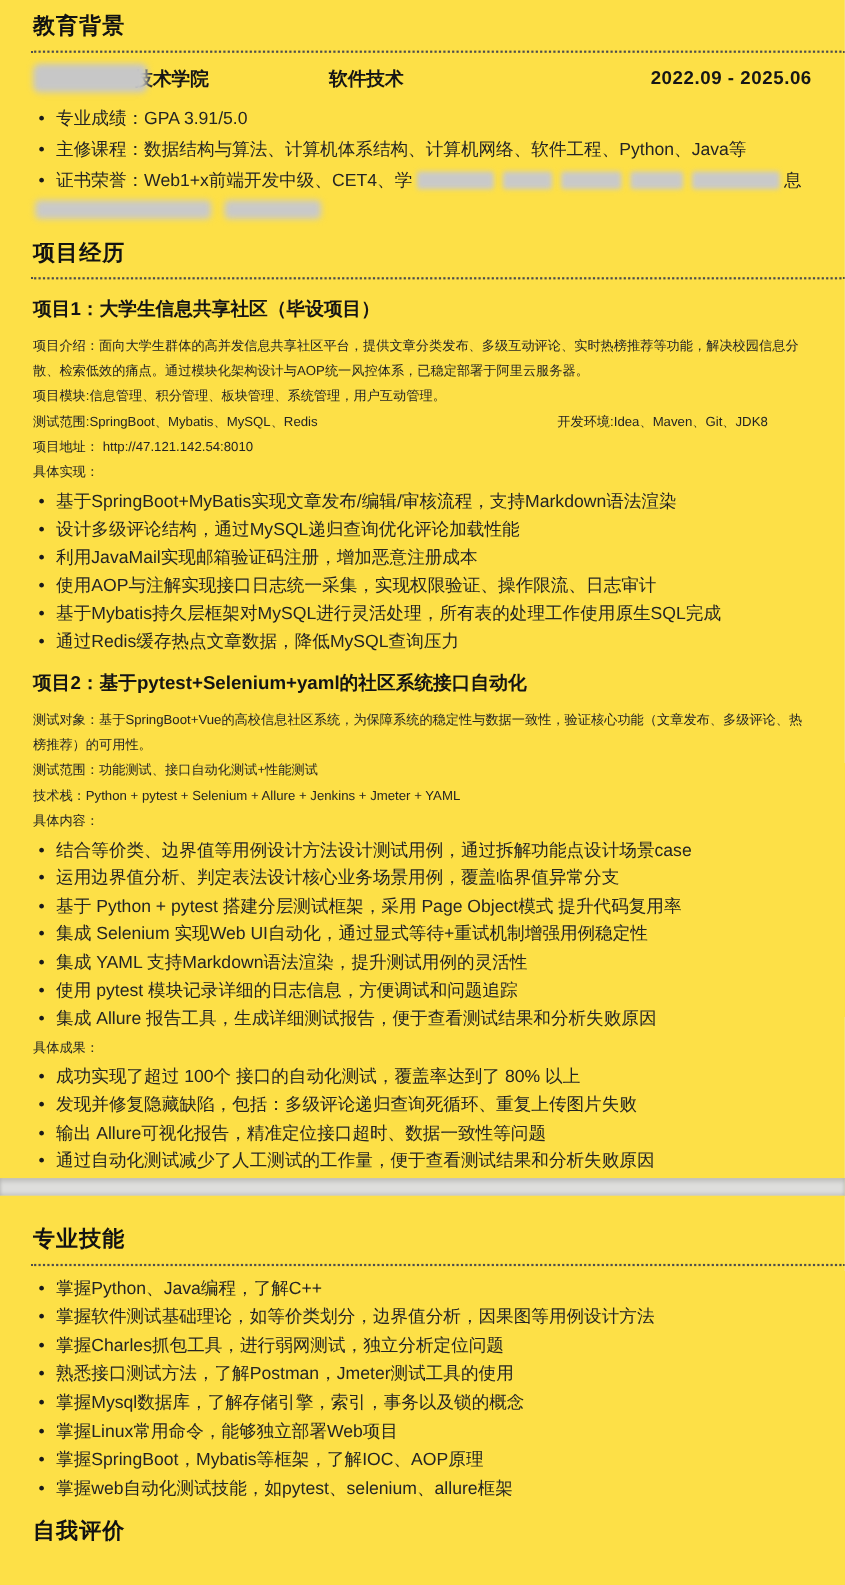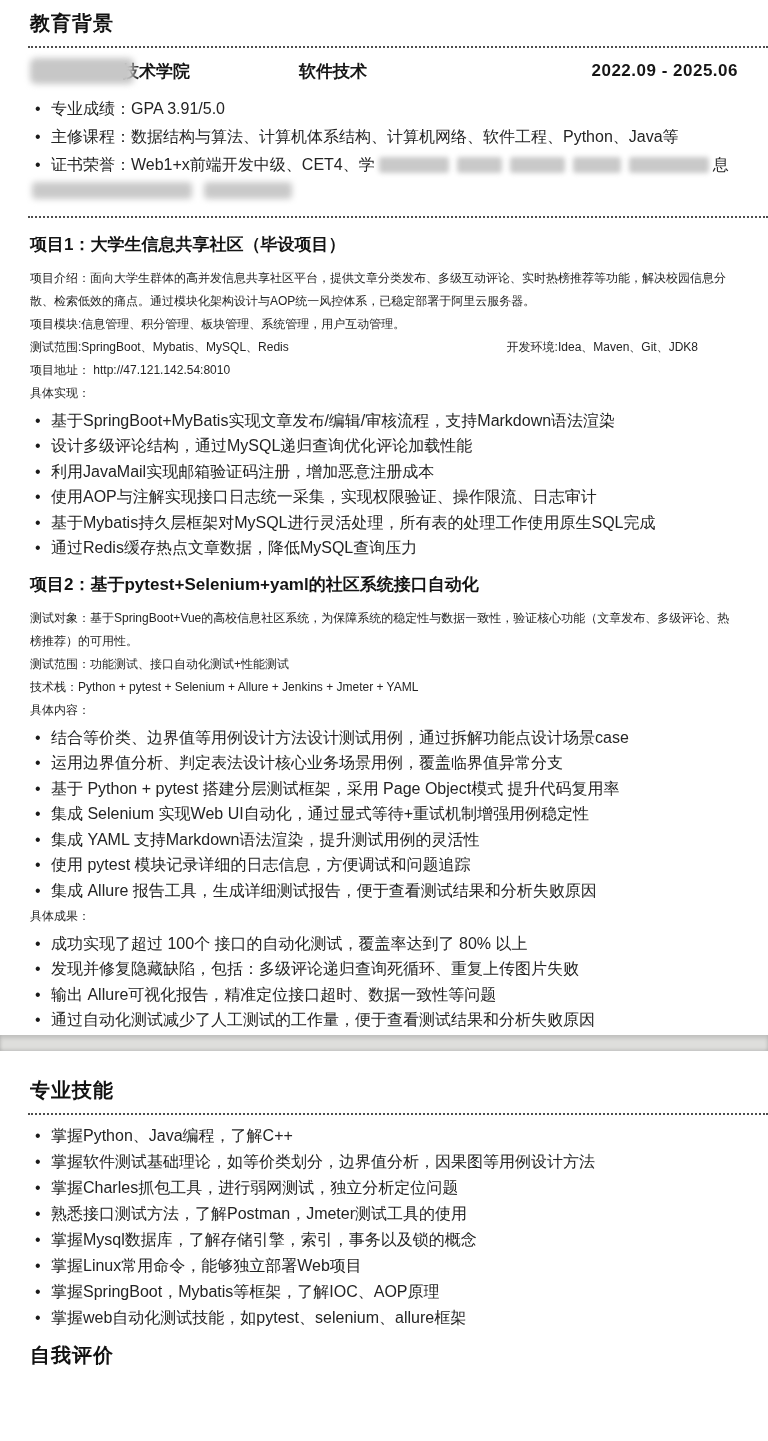--- a/index.html
+++ b/index.html
@@ -5,21 +5,21 @@
   * { box-sizing: border-box; }
   html, body { margin: 0; padding: 0; }
   body {
     width: 768px;
     background: #e6e6e4;
     font-family: "Liberation Sans", "DejaVu Sans", sans-serif;
     color: #222;
     -webkit-font-smoothing: antialiased;
   }
   .page {
-    background: #ffffff;
+    background: #fde047;
     padding: 0 30px;
     position: relative;
     overflow: hidden;
   }
   .page1 { min-height: 997px; padding-top: 10px; }
   .page-gap {
     height: 16px;
     background: #dededc;
     box-shadow: inset 0 3px 4px rgba(0,0,0,0.14), inset 0 -2px 3px rgba(0,0,0,0.10);
   }
@@ -132,20 +132,21 @@
       <li>主修课程：数据结构与算法、计算机体系结构、计算机网络、软件工程、Python、Java等</li>
       <li><span>证书荣誉：Web1+x前端开发中级、CET4、学</span><span class="ri w70"></span><span class="ri w45"></span><span class="ri w55"></span><span class="ri w48"></span><span class="ri w80"></span><span>息</span></li>
     </ul>
     <div class="redact-row">
       <div class="blob blob-a"></div>
       <div class="blob blob-b"></div>
     </div>
   </section>
 
   <section style="margin-top:16px;">
+    <h2 class="sec-title">项目经历</h2>
     <div class="dotline"></div>
 
     <h3 class="proj-title">项目1：大学生信息共享社区（毕设项目）</h3>
     <p class="body">项目介绍：面向大学生群体的高并发信息共享社区平台，提供文章分类发布、多级互动评论、实时热榜推荐等功能，解决校园信息分散、检索低效的痛点。通过模块化架构设计与AOP统一风控体系，已稳定部署于阿里云服务器。</p>
     <p class="body">项目模块:信息管理、积分管理、板块管理、系统管理，用户互动管理。</p>
     <p class="body tech-row">
       <span>测试范围:SpringBoot、Mybatis、MySQL、Redis</span>
       <span class="env">开发环境:Idea、Maven、Git、JDK8</span>
     </p>
     <p class="body">

